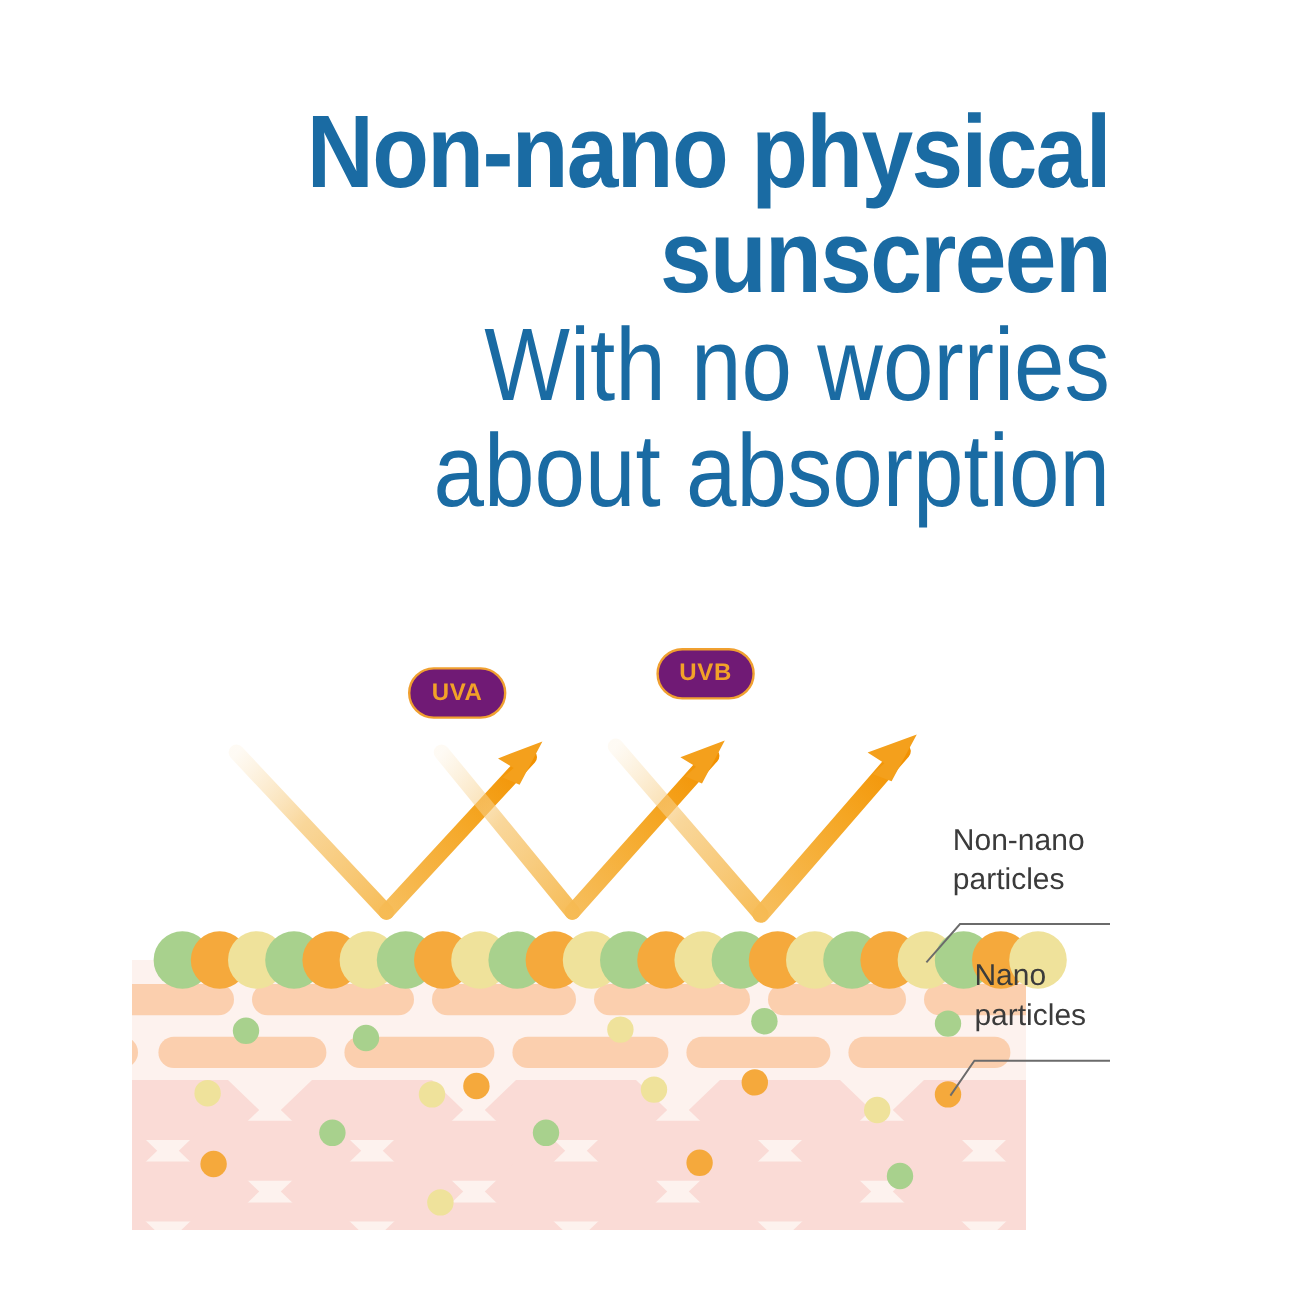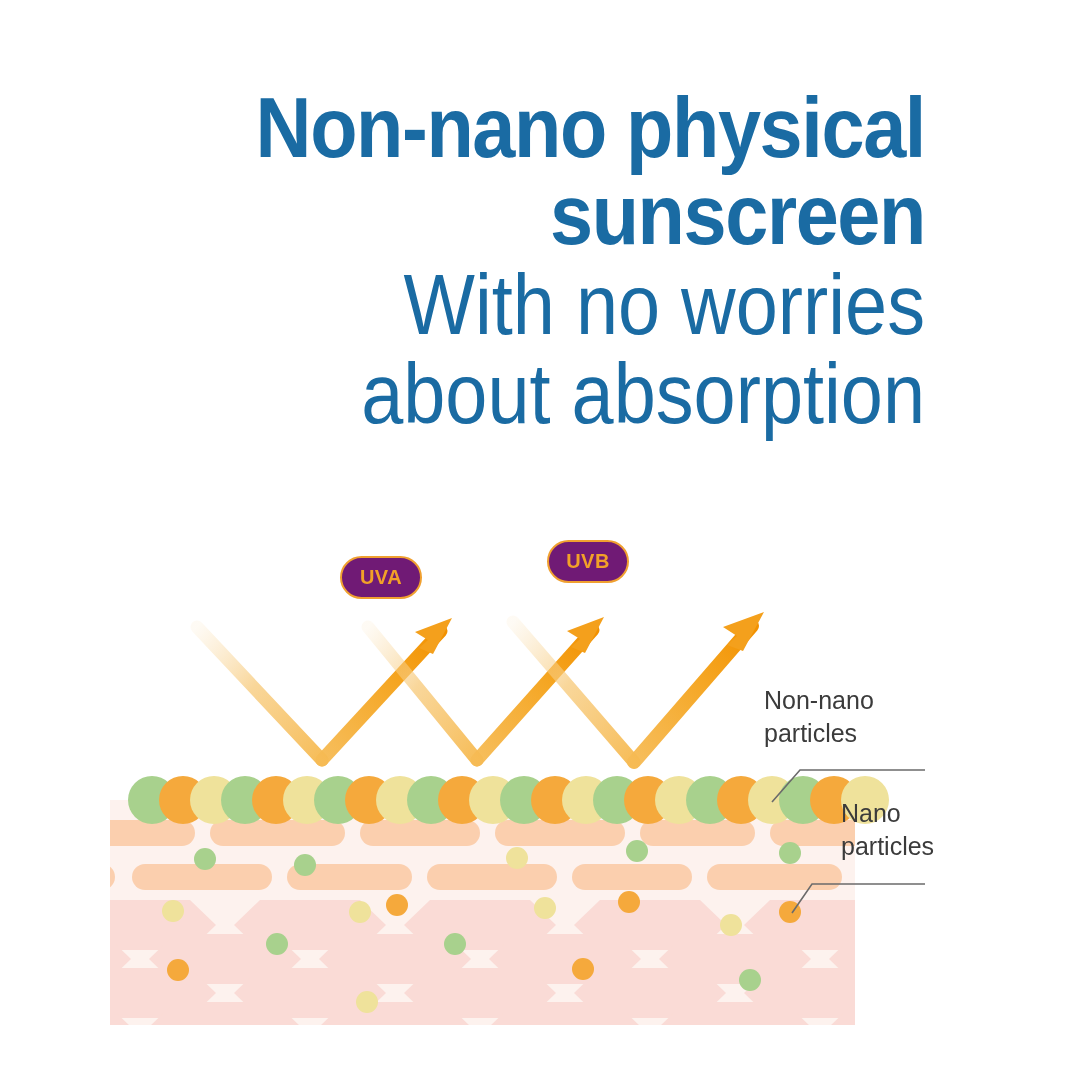--- a/index.html
+++ b/index.html
@@ -62,22 +62,22 @@
 
   
   .callout{
     position:absolute;
     color:#3b3b3b;
     font-size:25px;
     line-height:1.32;
     font-family:"Liberation Sans","DejaVu Sans",sans-serif;
     white-space:pre-line;
   }
-  #label-nonnano{left:764px;top:684px;}
-  #label-nano{left:812px;top:797px;margin-left:29px;}
+  #label-nonnano{left:794px;top:684px;}
+  #label-nano{left:812px;top:797px;}
 </style>
 </head>
 <body>
 
 <div id="stage">
 
   <div class="headline">
     <span class="hl-line hl-1">Non-nano physical</span>
     <span class="hl-line hl-2">sunscreen</span>
     <span class="hl-line hl-3">With no worries</span>

